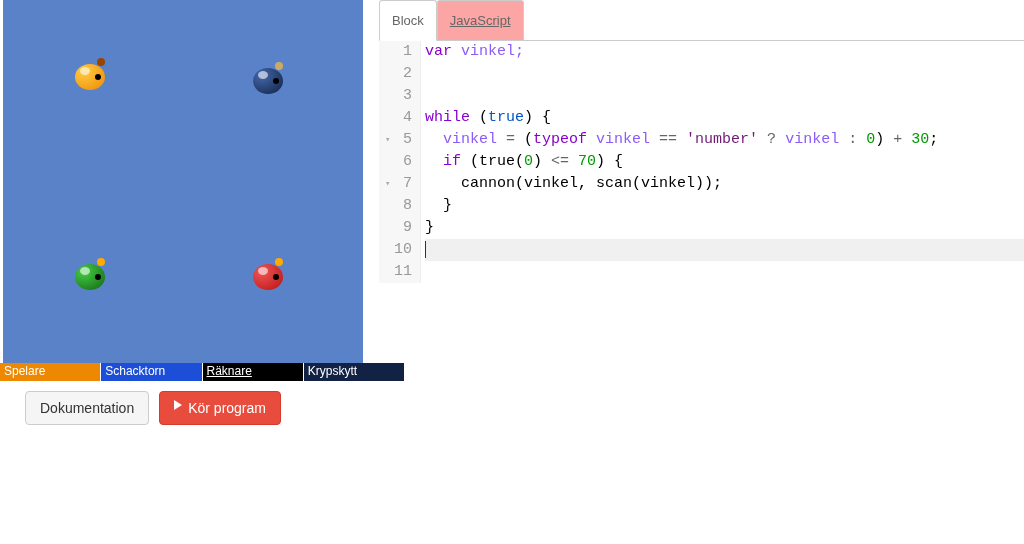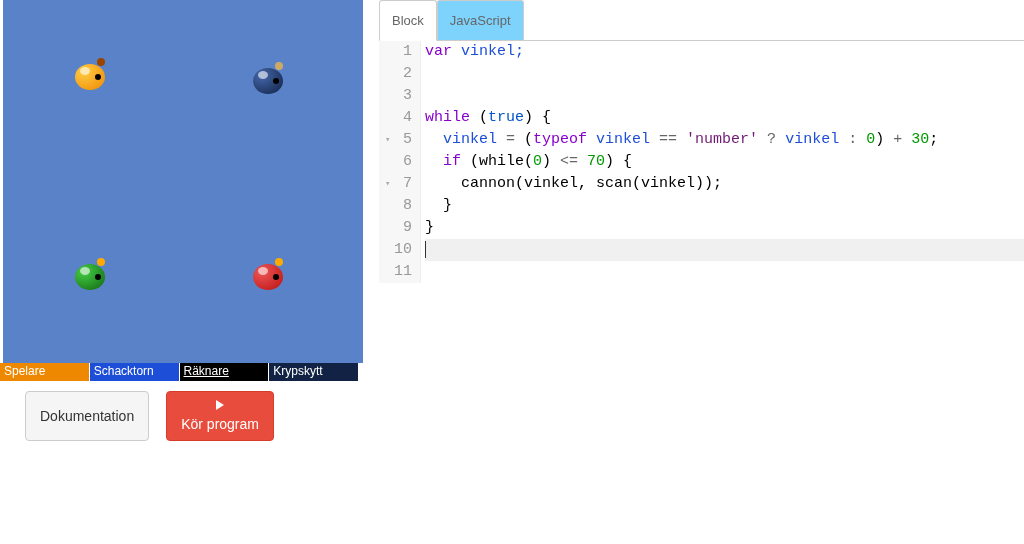--- a/index.html
+++ b/index.html
@@ -17,55 +17,55 @@
     
     .bot-orange .bot-body { background: radial-gradient(ellipse at 30% 30%, #ffcc44, #ee8800); }
     .bot-orange .bot-turret { background: #994400; }
     .bot-navy .bot-body { background: radial-gradient(ellipse at 30% 30%, #4466aa, #112244); }
     .bot-navy .bot-turret { background: #ccaa66; }
     .bot-green .bot-body { background: radial-gradient(ellipse at 30% 30%, #44cc44, #116611); }
     .bot-green .bot-turret { background: #ffaa00; }
     .bot-red .bot-body { background: radial-gradient(ellipse at 30% 30%, #ee5555, #bb1111); }
     .bot-red .bot-turret { background: #ffaa00; }
     
-    .status-bar { display: flex; width: 358px; height: 18px; font-size: 12px; color: #fff; }
+    .status-bar { display: flex; width: 404px; height: 18px; font-size: 12px; color: #fff; }
     .status-cell { flex: 1; padding: 1px 4px; border-right: 1px solid #fff; }
     .status-cell:last-child { border-right: none; }
     .status-orange { background: #ee8800; }
     .status-red { background: #1d4ed8; }
     .status-green { background: #000000; text-decoration: underline; }
     .status-navy { background: #112244; }
     
-    .button-row { display: flex; gap: 17px; margin-top: 10px; padding-left: 25px; }
+    .button-row { display: flex; gap: 10px; margin-top: 10px; padding-left: 25px; }
     .btn { padding: 8px 14px; border-radius: 4px; font-size: 14px; cursor: pointer; border: 1px solid #ccc; }
     .btn-default { background: #f5f5f5; color: #333; }
-    .btn-run { background: #e74c3c; color: #fff; border-color: #d63c2c; display: flex; align-items: center; gap: 6px; flex-direction: column; }
+    .btn-run { background: #e74c3c; color: #fff; border-color: #d63c2c; display: flex; gap: 6px; }
     .play-icon { width: 0; height: 0; border-left: 8px solid #fff; border-top: 5px solid transparent; border-bottom: 5px solid transparent; }
     
     .right-panel { flex: 1; margin-left: 4px; }
     
     .tabs { display: flex; border-bottom: 1px solid #ccc; }
     .tab { padding: 12px 12px; font-size: 13px; color: #666; border: 1px solid transparent; cursor: pointer; }
     .tab.active { background: #fff; border: 1px solid #ccc; border-bottom: 1px solid #fff; border-radius: 3px 3px 0 0; margin-bottom: -1px; }
-    .tab:not(.active) { background: #7dd3fc; border: 1px solid #ccc; border-bottom: none; border-radius: 3px 3px 0 0; }
+    .tab:not(.active) { background: #fca5a5; border: 1px solid #ccc; border-bottom: none; border-radius: 3px 3px 0 0; text-decoration: underline; }
     
     .editor { display: flex; font-family: Consolas, 'Courier New', monospace; font-size: 15px; line-height: 22px; }
     .gutter { width: 42px; background: #f7f7f7; text-align: right; padding-right: 8px; color: #999; border-right: 1px solid #eee; }
     .gutter .fold { position: relative; }
     .gutter .fold::after { content: "▾"; font-size: 9px; position: absolute; left: 6px; color: #aaa; }
     .code { flex: 1; padding-left: 4px; position: relative; }
     .code-line { height: 22px; white-space: pre; }
     .code-line.highlight { background: #f0f0f0; }
     
     .kw { color: #8800cc; }
     .kw2 { color: #0055cc; }
     .num { color: #009900; }
     .str { color: #701a75; }
     .op { color: #666; }
-    .id { color: #1d4ed8; }
+    .id { color: #8b5cf6; }
     .cursor { display: inline-block; width: 1px; height: 17px; background: #333; vertical-align: middle; }
   </style>
 </head>
 <body>
 
 <div class="left-panel">
   <div class="game-area">
     <div class="bot bot-orange" style="top:58px; left:72px;">
       <div class="bot-turret"></div>
         <div class="bot-body"></div>
@@ -127,20 +127,20 @@
       <div>9</div>
       <div>10</div>
       <div>11</div>
     </div>
     <div class="code">
       <div class="code-line"><span class="kw">var</span><span class="id"> vinkel;</span></div>
       <div class="code-line"></div>
       <div class="code-line"></div>
       <div class="code-line"><span class="kw">while</span><span> (</span><span class="kw2">true</span><span>) {</span></div>
       <div class="code-line"><span class="id">  vinkel </span><span class="op">= </span><span>(</span><span class="kw">typeof</span><span class="id"> vinkel </span><span class="op">== </span><span class="str">'number'</span><span class="op"> ? </span><span class="id">vinkel </span><span class="op">: </span><span class="num">0</span><span>) </span><span class="op">+ </span><span class="num">30</span><span>;</span></div>
-      <div class="code-line"><span>  </span><span class="kw">if</span><span> (while(</span><span class="num">0</span><span>) </span><span class="op">&lt;= </span><span class="num">70</span><span>) {</span></div>
+      <div class="code-line"><span>  </span><span class="kw">if</span><span> (true(</span><span class="num">0</span><span>) </span><span class="op">&lt;= </span><span class="num">70</span><span>) {</span></div>
       <div class="code-line"><span>    cannon(vinkel, scan(vinkel));</span></div>
       <div class="code-line">  }</div>
       <div class="code-line">}</div>
       <div class="code-line highlight"><span class="cursor"></span></div>
     </div>
   </div>
 </div>
 
 </body></html>

